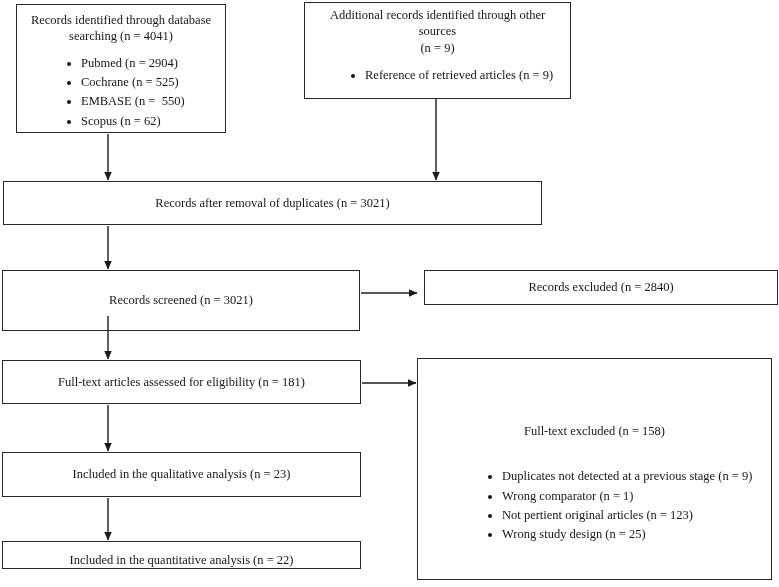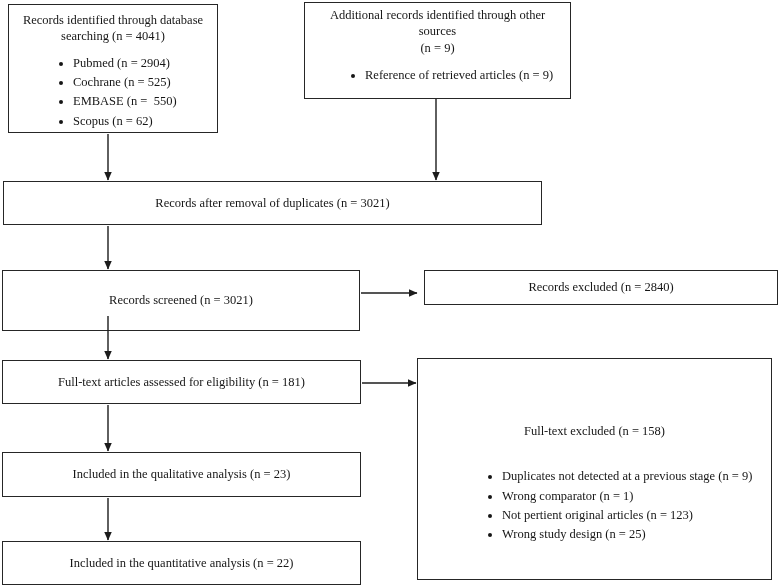--- a/index.html
+++ b/index.html
@@ -32,32 +32,32 @@
     padding: 0 4px 0 40px;
     list-style: disc outside;
   }
   ul.bullets li {
     line-height: 1.55;
     white-space: pre-wrap;
     margin-left: 16px;
   }
 
   
-  .box-database       { left: 8px;   top: 4px;   width: 210px; height: 129px; padding: 7px 8px 0 8px; }
+  .box-database       { left: 16px;   top: 4px;   width: 210px; height: 129px; padding: 7px 8px 0 8px; }
   .box-database ul    { margin-top: 9px; }
   .box-other-sources  { left: 304px; top: 2px;   width: 267px; height: 97px;  padding: 4px 6px 16px 6px; }
   .box-other-sources ul { margin-top: 10px; padding-left: 38px; }
   .box-dedup          { left: 3px;   top: 181px; width: 539px; height: 44px; }
   .box-screened       { left: 2px;   top: 270px; width: 358px; height: 61px; }
   .box-rec-excluded   { left: 424px; top: 270px; width: 354px; height: 35px; }
   .box-assessed       { left: 2px;   top: 360px; width: 359px; height: 44px; }
   .box-ft-excluded    { left: 417px; top: 358px; width: 355px; height: 222px; padding: 64px 6px 0 6px; }
   .box-ft-excluded ul { margin-top: 28px; padding-left: 62px; line-height: 1.5; }
   .box-qualitative    { left: 2px;   top: 452px; width: 359px; height: 45px; }
-  .box-quantitative   { left: 2px;   top: 541px; width: 359px; height: 44px; }
+  .box-quantitative   { left: 2px;   top: 541px; width: 359px; height: 28px; align-items: flex-end; }
 
   svg.arrows {
     position: absolute;
     left: 0; top: 0;
     width: 779px; height: 587px;
     pointer-events: none;
   }
   svg.arrows line { stroke: #1c1c1c; stroke-width: 1.4; }
   svg.arrows path.head { fill: #1c1c1c; }
 </style>

